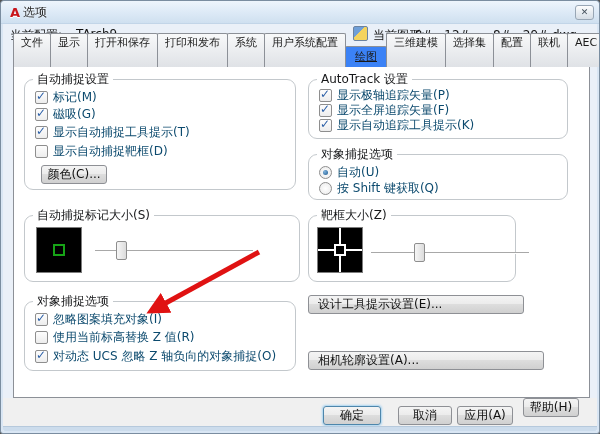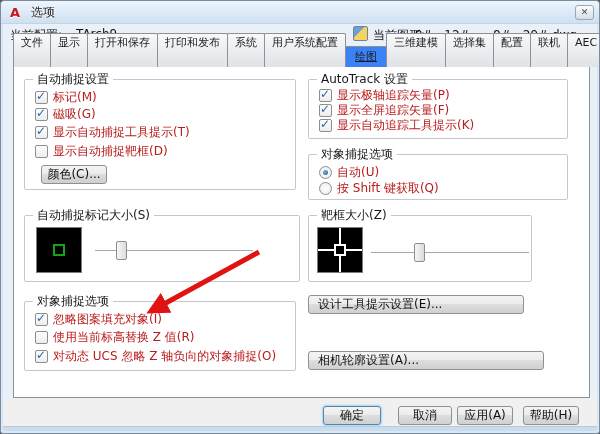--- a/index.html
+++ b/index.html
@@ -9,21 +9,21 @@
     border:1px solid #7a8da0;border-radius:4px 4px 3px 3px;
     box-shadow:inset 0 0 0 2px #d9e6f4;overflow:hidden;
   }
   
   .titlebar{position:absolute;left:0;top:0;right:0;height:23px;
     background:linear-gradient(#eef5fc,#dce9f6 55%,#cfe0f0);
     border-bottom:1px solid #c2d5e8;border-radius:4px 4px 0 0;
     display:flex;align-items:center;padding:0 6px;}
   .logo{width:16px;height:15px;color:#c8161d;font-weight:bold;font-size:13px;
     line-height:15px;text-align:center;text-shadow:0 1px 0 #fff;}
-  .title-text{font-size:12px;color:#262626;margin-left:8px;text-shadow:0 0 3px #fff;text-align:right;}
+  .title-text{font-size:12px;color:#262626;margin-left:0;text-shadow:0 0 3px #fff;text-align:right;}
   .close-btn{position:absolute;right:5px;top:4px;width:19px;height:15px;
     border:1px solid #98a6b5;border-radius:3px;
     background:linear-gradient(#fdfdfd,#e7ecf1 50%,#d6dee6);
     font-size:9px;line-height:13px;text-align:center;color:#44505c;}
   
   .header-row{position:absolute;left:0;top:24px;right:0;height:20px;font-size:12px;color:#111;}
   .hdr-label{position:absolute;white-space:nowrap;}
   .profile-label{left:9px;top:2px;}
   .profile-value{left:75px;top:2px;}
   .drawing-label{left:372px;top:2px;}
@@ -34,34 +34,34 @@
   
   .tabstrip{position:absolute;left:12px;top:45px;height:21px;display:flex;align-items:flex-end;z-index:3;}
   .tab{height:34px;line-height:17px;padding:0 7px;font-size:11px;color:#1a1a1a;white-space:nowrap;
     border:1px solid #8c9097;border-bottom:none;border-radius:2px 2px 0 0;
     background:linear-gradient(#f8f9fa,#e9ebee 60%,#dfe2e6);margin-left:-1px;}
   .tab:first-child{margin-left:0;}
   .tab.active{height:21px;line-height:20px;background:#3b82f6;position:relative;z-index:4;padding:0 9px;text-decoration:underline;}
   
   .page{position:absolute;left:12px;top:65px;width:577px;height:332px;background:#fff;
     border:1px solid #8c9097;z-index:2;}
-  .groupbox{position:absolute;border:1px solid #c3c8cc;border-radius:2px;background:#fff;}
+  .groupbox{position:absolute;border:1px solid #c3c8cc;border-radius:9px;background:#fff;}
   .grouplabel{position:absolute;top:-9px;left:8px;background:#fff;padding:0 4px;
     font-size:12px;color:#17181a;white-space:nowrap;}
   
   .cbrow{position:absolute;left:10px;display:flex;align-items:center;height:15px;white-space:nowrap;}
   .cb{width:13px;height:13px;border:1px solid #8e8e8e;border-radius:2px;flex:0 0 13px;
     background:linear-gradient(#fdfdfd,#ededed);position:relative;}
   .cb .mark{display:none;position:absolute;left:0px;top:-3px;font-size:12px;font-weight:bold;color:#2b5fa7;}
   .cb.on .mark{display:block;}
   .rb{width:13px;height:13px;border:1px solid #8e8e8e;border-radius:50%;flex:0 0 13px;
     background:radial-gradient(#ffffff,#e9e9e9);position:relative;}
   .rb.on::after{content:"";position:absolute;left:3px;top:3px;width:5px;height:5px;border-radius:50%;
     background:radial-gradient(circle at 35% 35%,#7fb2dd,#1d5a8e);}
-  .cblabel{margin-left:5px;font-size:12px;color:#b91c1c;}
+  .cblabel{margin-left:5px;font-size:12px;color:#0c4a6e;}
   
   .btn{position:absolute;border:1px solid #8e9095;border-radius:3px;font-size:12px;color:#111;
     background:linear-gradient(#f4f4f4,#ececec 45%,#dedede 46%,#d0d0d0);
     text-align:center;line-height:17px;height:19px;}
   .btn.left-text{text-align:left;padding-left:9px;}
   .btn.default{border:1px solid #4e86ab;box-shadow:0 0 2px 1px #a9d4f1;}
   
   .preview{position:absolute;background:#000;border:1px solid #7d7d7d;}
   .green-square{position:absolute;left:16px;top:16px;width:12px;height:12px;border:2px solid #17a317;}
   .cross-v{position:absolute;left:21px;top:0;width:2px;height:100%;background:#fff;}
@@ -200,41 +200,41 @@
       <div class="cbrow" style="top:10px;">
         <span class="rb on"></span>
         <span class="cblabel">自动(U)</span>
       </div>
       <div class="cbrow" style="top:26px;">
         <span class="rb"></span>
         <span class="cblabel">按 Shift 键获取(Q)</span>
       </div>
     </div>
 
-    <div class="groupbox" style="left:294px;top:148px;width:224px;height:67px;">
+    <div class="groupbox" style="left:294px;top:148px;width:208px;height:67px;">
       <span class="grouplabel">靶框大小(Z)</span>
       <div class="preview" style="left:8px;top:11px;width:46px;height:46px;">
         <span class="cross-v"></span>
         <span class="cross-h"></span>
         <span class="center-box"></span>
       </div>
       <div class="slider-track" style="left:62px;top:36px;width:158px;">
         <div class="slider-thumb" style="left: 27%;"></div>
       </div>
     </div>
 
     <div class="btn left-text" style="left:294px;top:228px;width:216px;">设计工具提示设置(E)...</div>
     <div class="btn left-text" style="left:294px;top:284px;width:236px;">相机轮廓设置(A)...</div>
   </div>
 
   <div class="footer">
     <div class="btn default" style="left:320px;top:8px;width:58px;">确定</div>
     <div class="btn" style="left:395px;top:8px;width:54px;">取消</div>
     <div class="btn" style="left:454px;top:8px;width:56px;">应用(A)</div>
-    <div class="btn" style="left:520px;top:8px;width:56px;">帮助(H)</div>
+    <div class="btn" style="left:520px;top:0;width:56px;">帮助(H)</div>
   </div>
   <div class="bottom-band"></div>
 
   <svg class="overlay" width="600" height="434" viewBox="0 0 600 434">
     <defs>
       <marker id="ah" markerWidth="4.5" markerHeight="4.5" refX="3" refY="2.25" orient="auto">
         <path d="M0,0 L4.5,2.25 L0,4.5 Z" fill="#e01212"></path>
       </marker>
     </defs>
     <line stroke-width="5" marker-end="url(#ah)" x1="258" y1="251" x2="152" y2="309" stroke="#e01212"></line>

